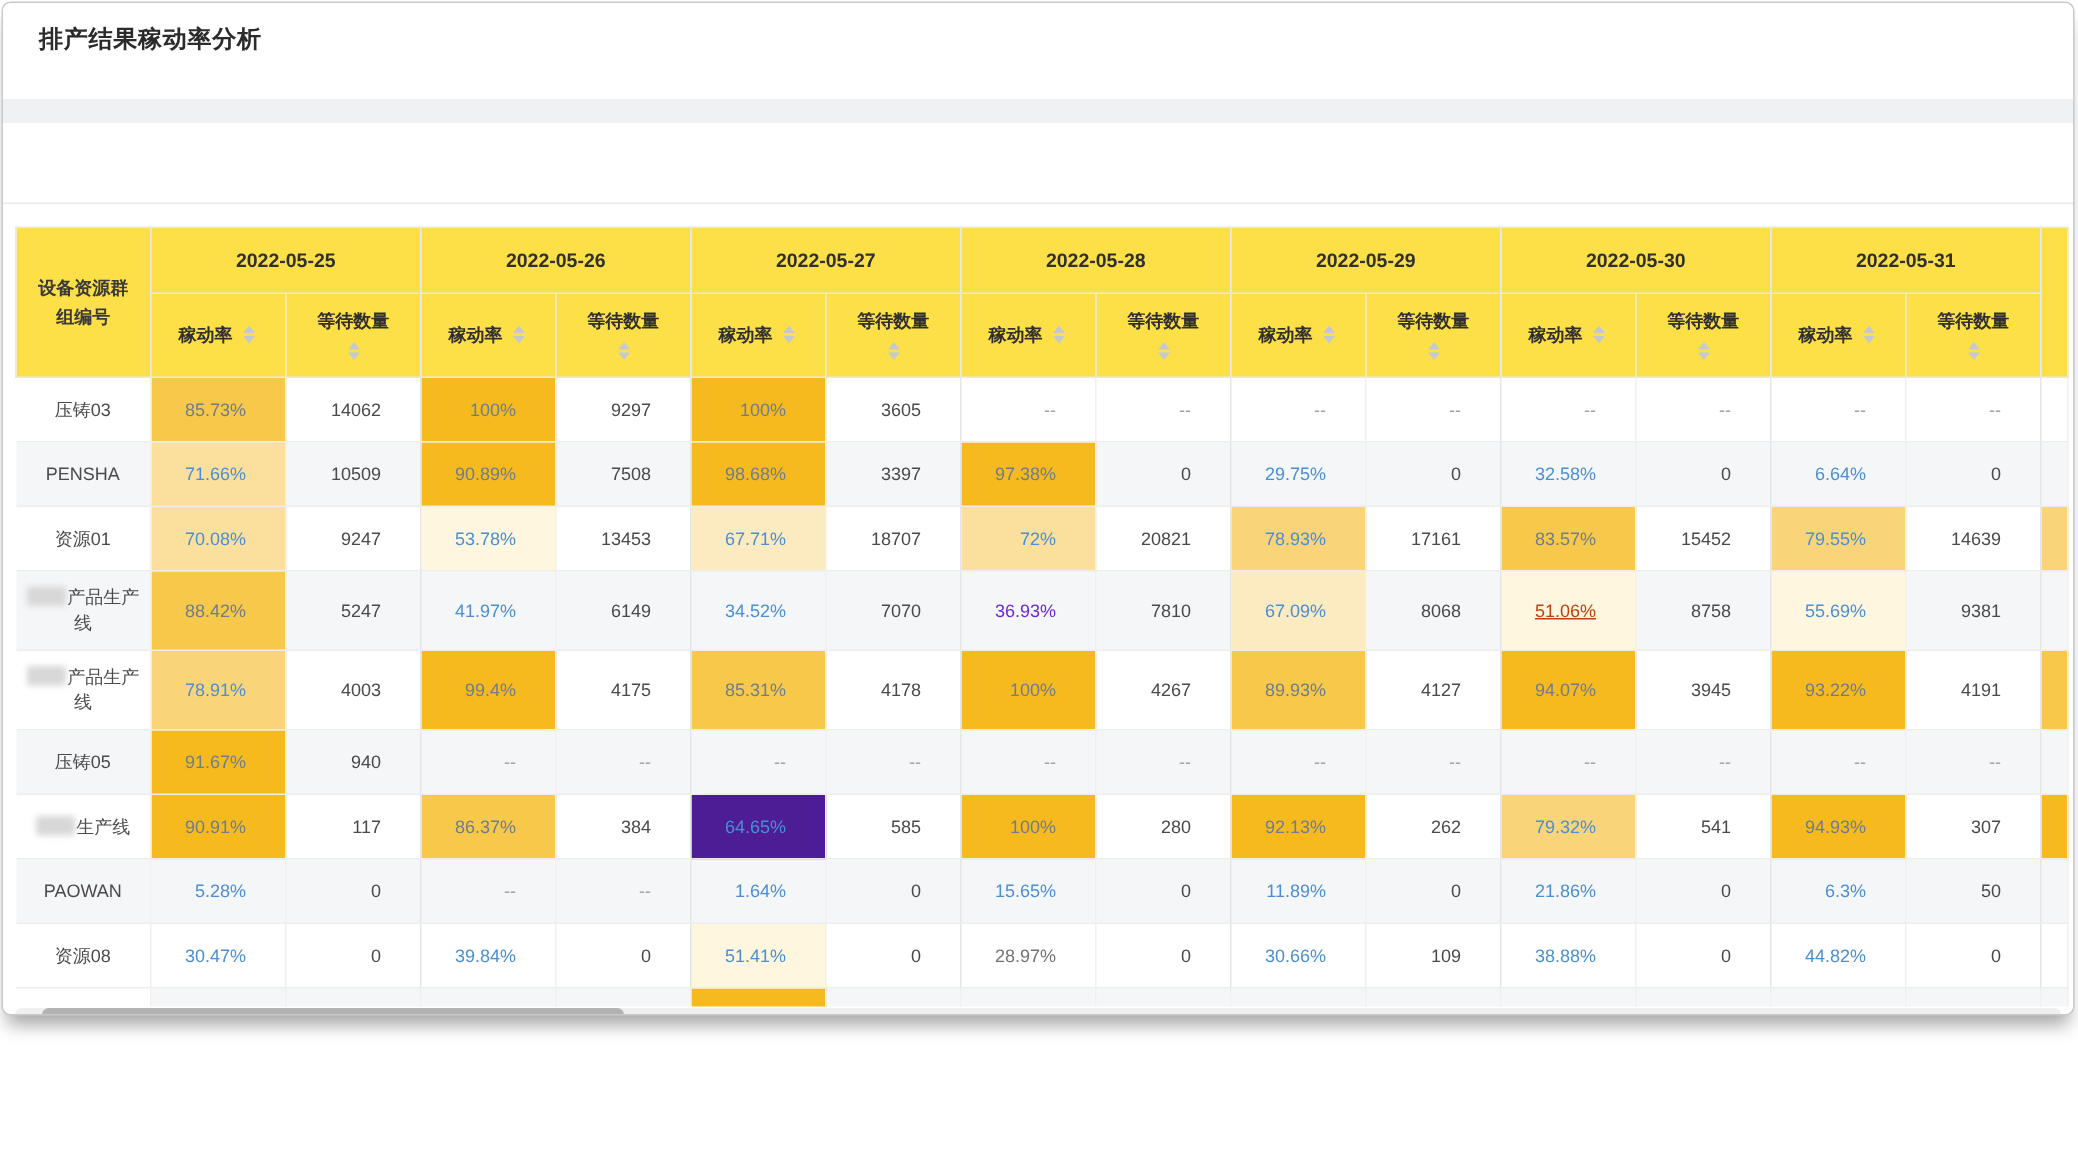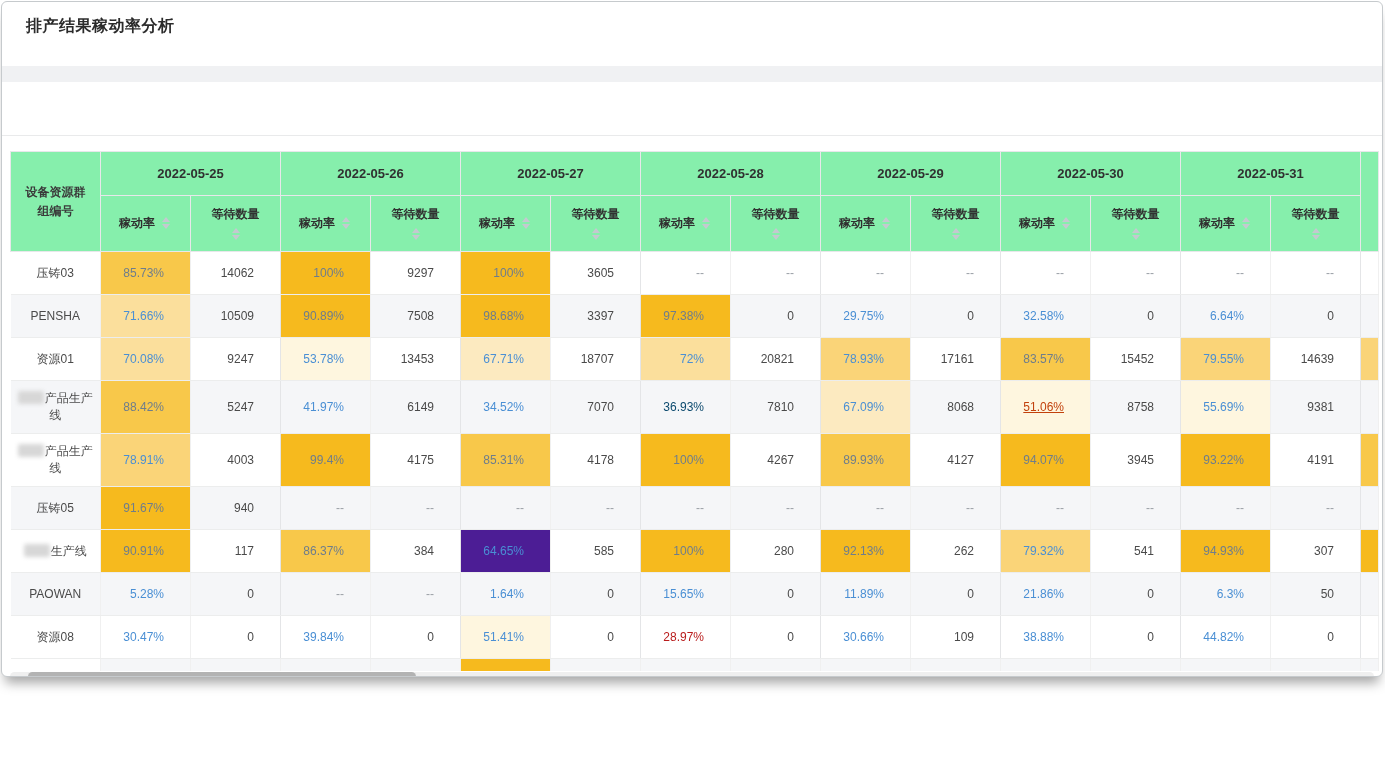--- a/index.html
+++ b/index.html
@@ -16,21 +16,21 @@
     display:flex; align-items:center; justify-content:space-between;
     padding:0 14px; cursor:pointer; background:#fff; }
   .select-value { font-size:12px; color:#595959; }
   .chev { width:8px; height:8px; border-right:1.5px solid #98a0a8; border-bottom:1.5px solid #98a0a8;
     transform:rotate(45deg) translateY(-2px); }
   .band { height:16px; background:#f0f1f3; margin-top:19px; }
   .strip { height:54px; background:#fff; border-bottom:1px solid #e9eaeb; }
   .table-wrap { margin:15px 8px 0 8px; }
   table { border-collapse:collapse; table-layout:fixed; width:1368px; font-size:12px; }
   col.c-std { width:90px; } col.c-sliver { width:18px; }
-  thead th { background:#86efac; font-weight:600; color:#303030;
+  thead th { background:#fde047; font-weight:600; color:#303030;
     border:1px solid #e7e8ea;margin-left:16px; }
   th.date-th { height:44px; font-size:13px; }
   th.group-th { font-size:12px; color:#3a3a3a; line-height:19px; padding:0 11px; font-weight:600; }
   th.sub-th { height:56px; font-weight:600; }
   .rate-head { display:flex; align-items:flex-start; justify-content:center; gap:5px; }
   .wait-head { display:flex; flex-direction:column; align-items:center; justify-content:center; gap:3px; }
   .sorter { display:inline-flex; flex-direction:column; gap:2px; cursor:pointer; padding:2px; }
   .c-up { width:0;height:0;border-left:4px solid transparent;border-right:4px solid transparent;
     border-bottom:5px solid #c4c9d0; }
   .c-down { width:0;height:0;border-left:4px solid transparent;border-right:4px solid transparent;
@@ -278,21 +278,21 @@
             <td class="sliver-td" style="background: rgb(250, 212, 120);"></td>
           </tr>
           <tr class="stripe tall">
             <td class="label-td"><span class="redact"></span>产品生产线</td>
             <td class="rate-td" style="background: rgb(248, 200, 74); color: rgb(110, 125, 140);">88.42%</td>
             <td class="wait-td">5247</td>
             <td class="rate-td" style="color: rgb(74, 143, 212);">41.97%</td>
             <td class="wait-td">6149</td>
             <td class="rate-td" style="color: rgb(74, 143, 212);">34.52%</td>
             <td class="wait-td">7070</td>
-            <td class="rate-td" style="color: #0c4a6e;">36.93%</td>
+            <td class="rate-td" style="color: #6d28d9;">36.93%</td>
             <td class="wait-td">7810</td>
             <td class="rate-td" style="background: rgb(252, 234, 192); color: rgb(74, 143, 212);">67.09%</td>
             <td class="wait-td">8068</td>
             <td class="rate-td" style="background: rgb(254, 246, 223); color: #c2410c; text-decoration: underline;">51.06%</td>
             <td class="wait-td">8758</td>
             <td class="rate-td" style="background: rgb(254, 246, 223); color: rgb(74, 143, 212);">55.69%</td>
             <td class="wait-td">9381</td>
             <td class="sliver-td"></td>
           </tr>
           <tr class="tall">
@@ -368,21 +368,21 @@
             <td class="sliver-td"></td>
           </tr>
           <tr>
             <td class="label-td">资源08</td>
             <td class="rate-td" style="color: rgb(74, 143, 212);">30.47%</td>
             <td class="wait-td">0</td>
             <td class="rate-td" style="color: rgb(74, 143, 212);">39.84%</td>
             <td class="wait-td">0</td>
             <td class="rate-td" style="background: rgb(254, 246, 223); color: rgb(74, 143, 212);">51.41%</td>
             <td class="wait-td">0</td>
-            <td class="rate-td" style="color: #b91c1c;">28.97%</td>
+            <td class="rate-td" style="color: #737373;">28.97%</td>
             <td class="wait-td">0</td>
             <td class="rate-td" style="color: rgb(74, 143, 212);">30.66%</td>
             <td class="wait-td">109</td>
             <td class="rate-td" style="color: rgb(74, 143, 212);">38.88%</td>
             <td class="wait-td">0</td>
             <td class="rate-td" style="color: rgb(74, 143, 212);">44.82%</td>
             <td class="wait-td">0</td>
             <td class="sliver-td"></td>
           </tr>
           <tr class="partial stripe">

